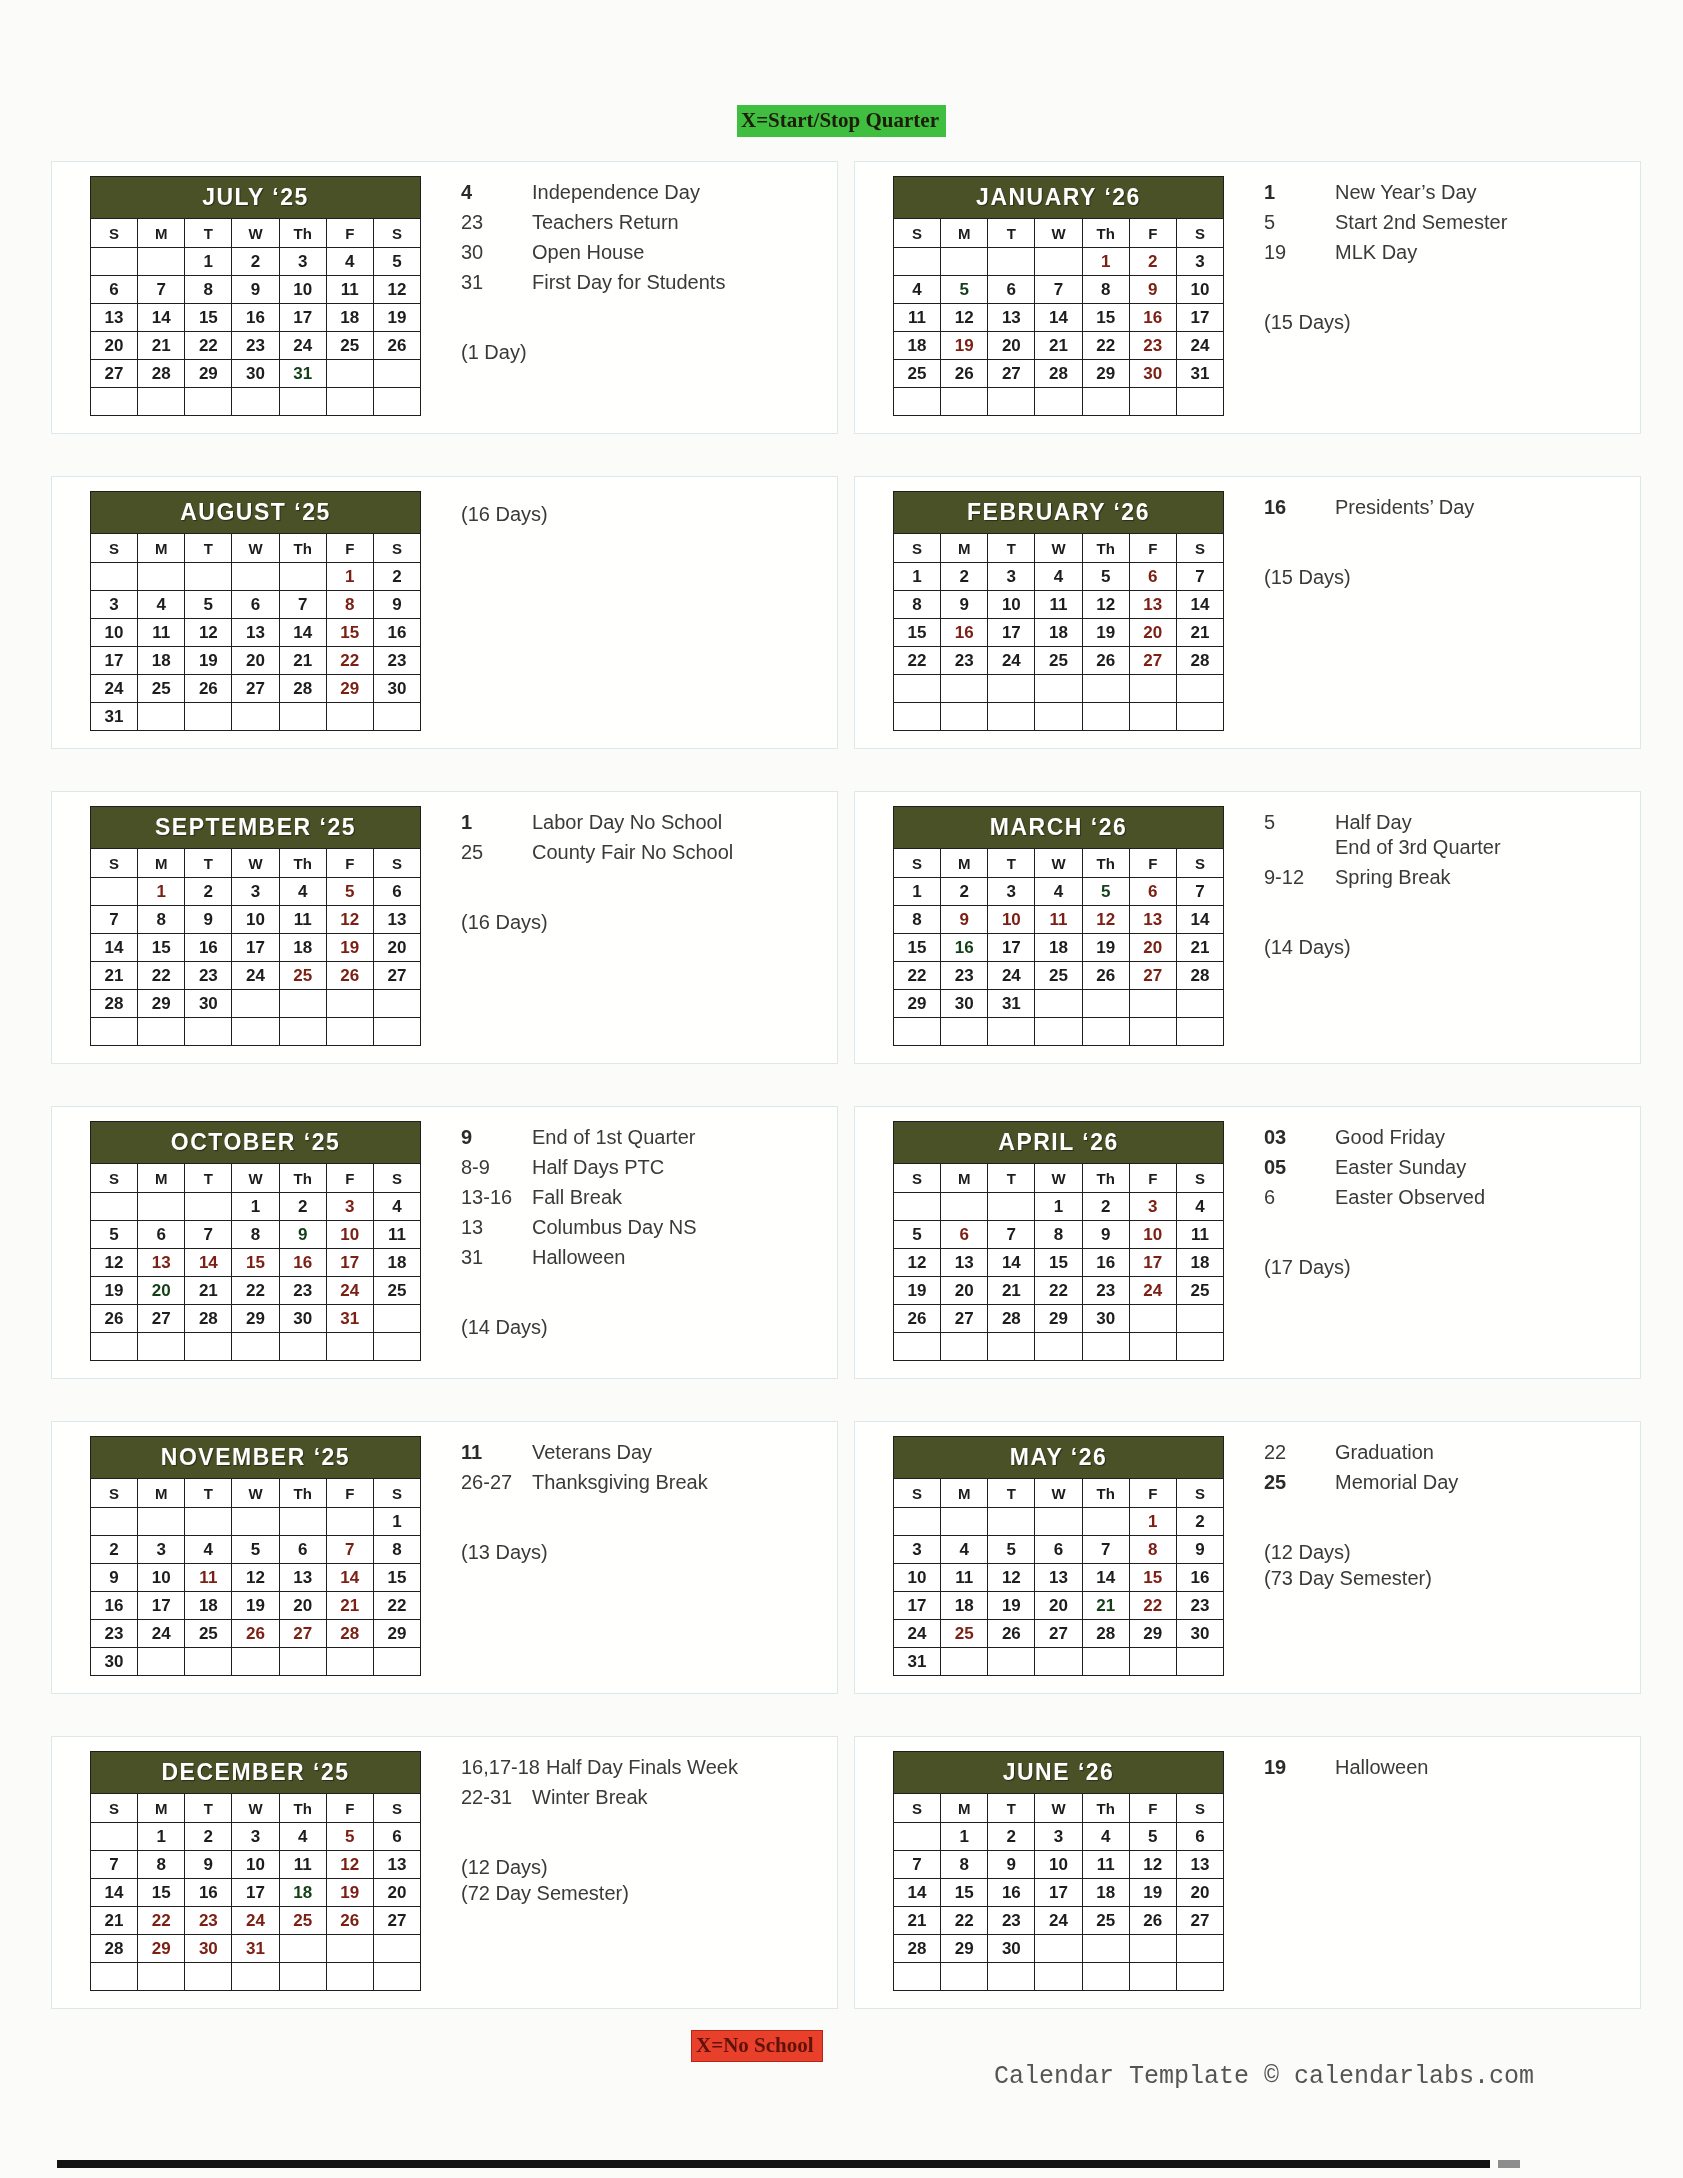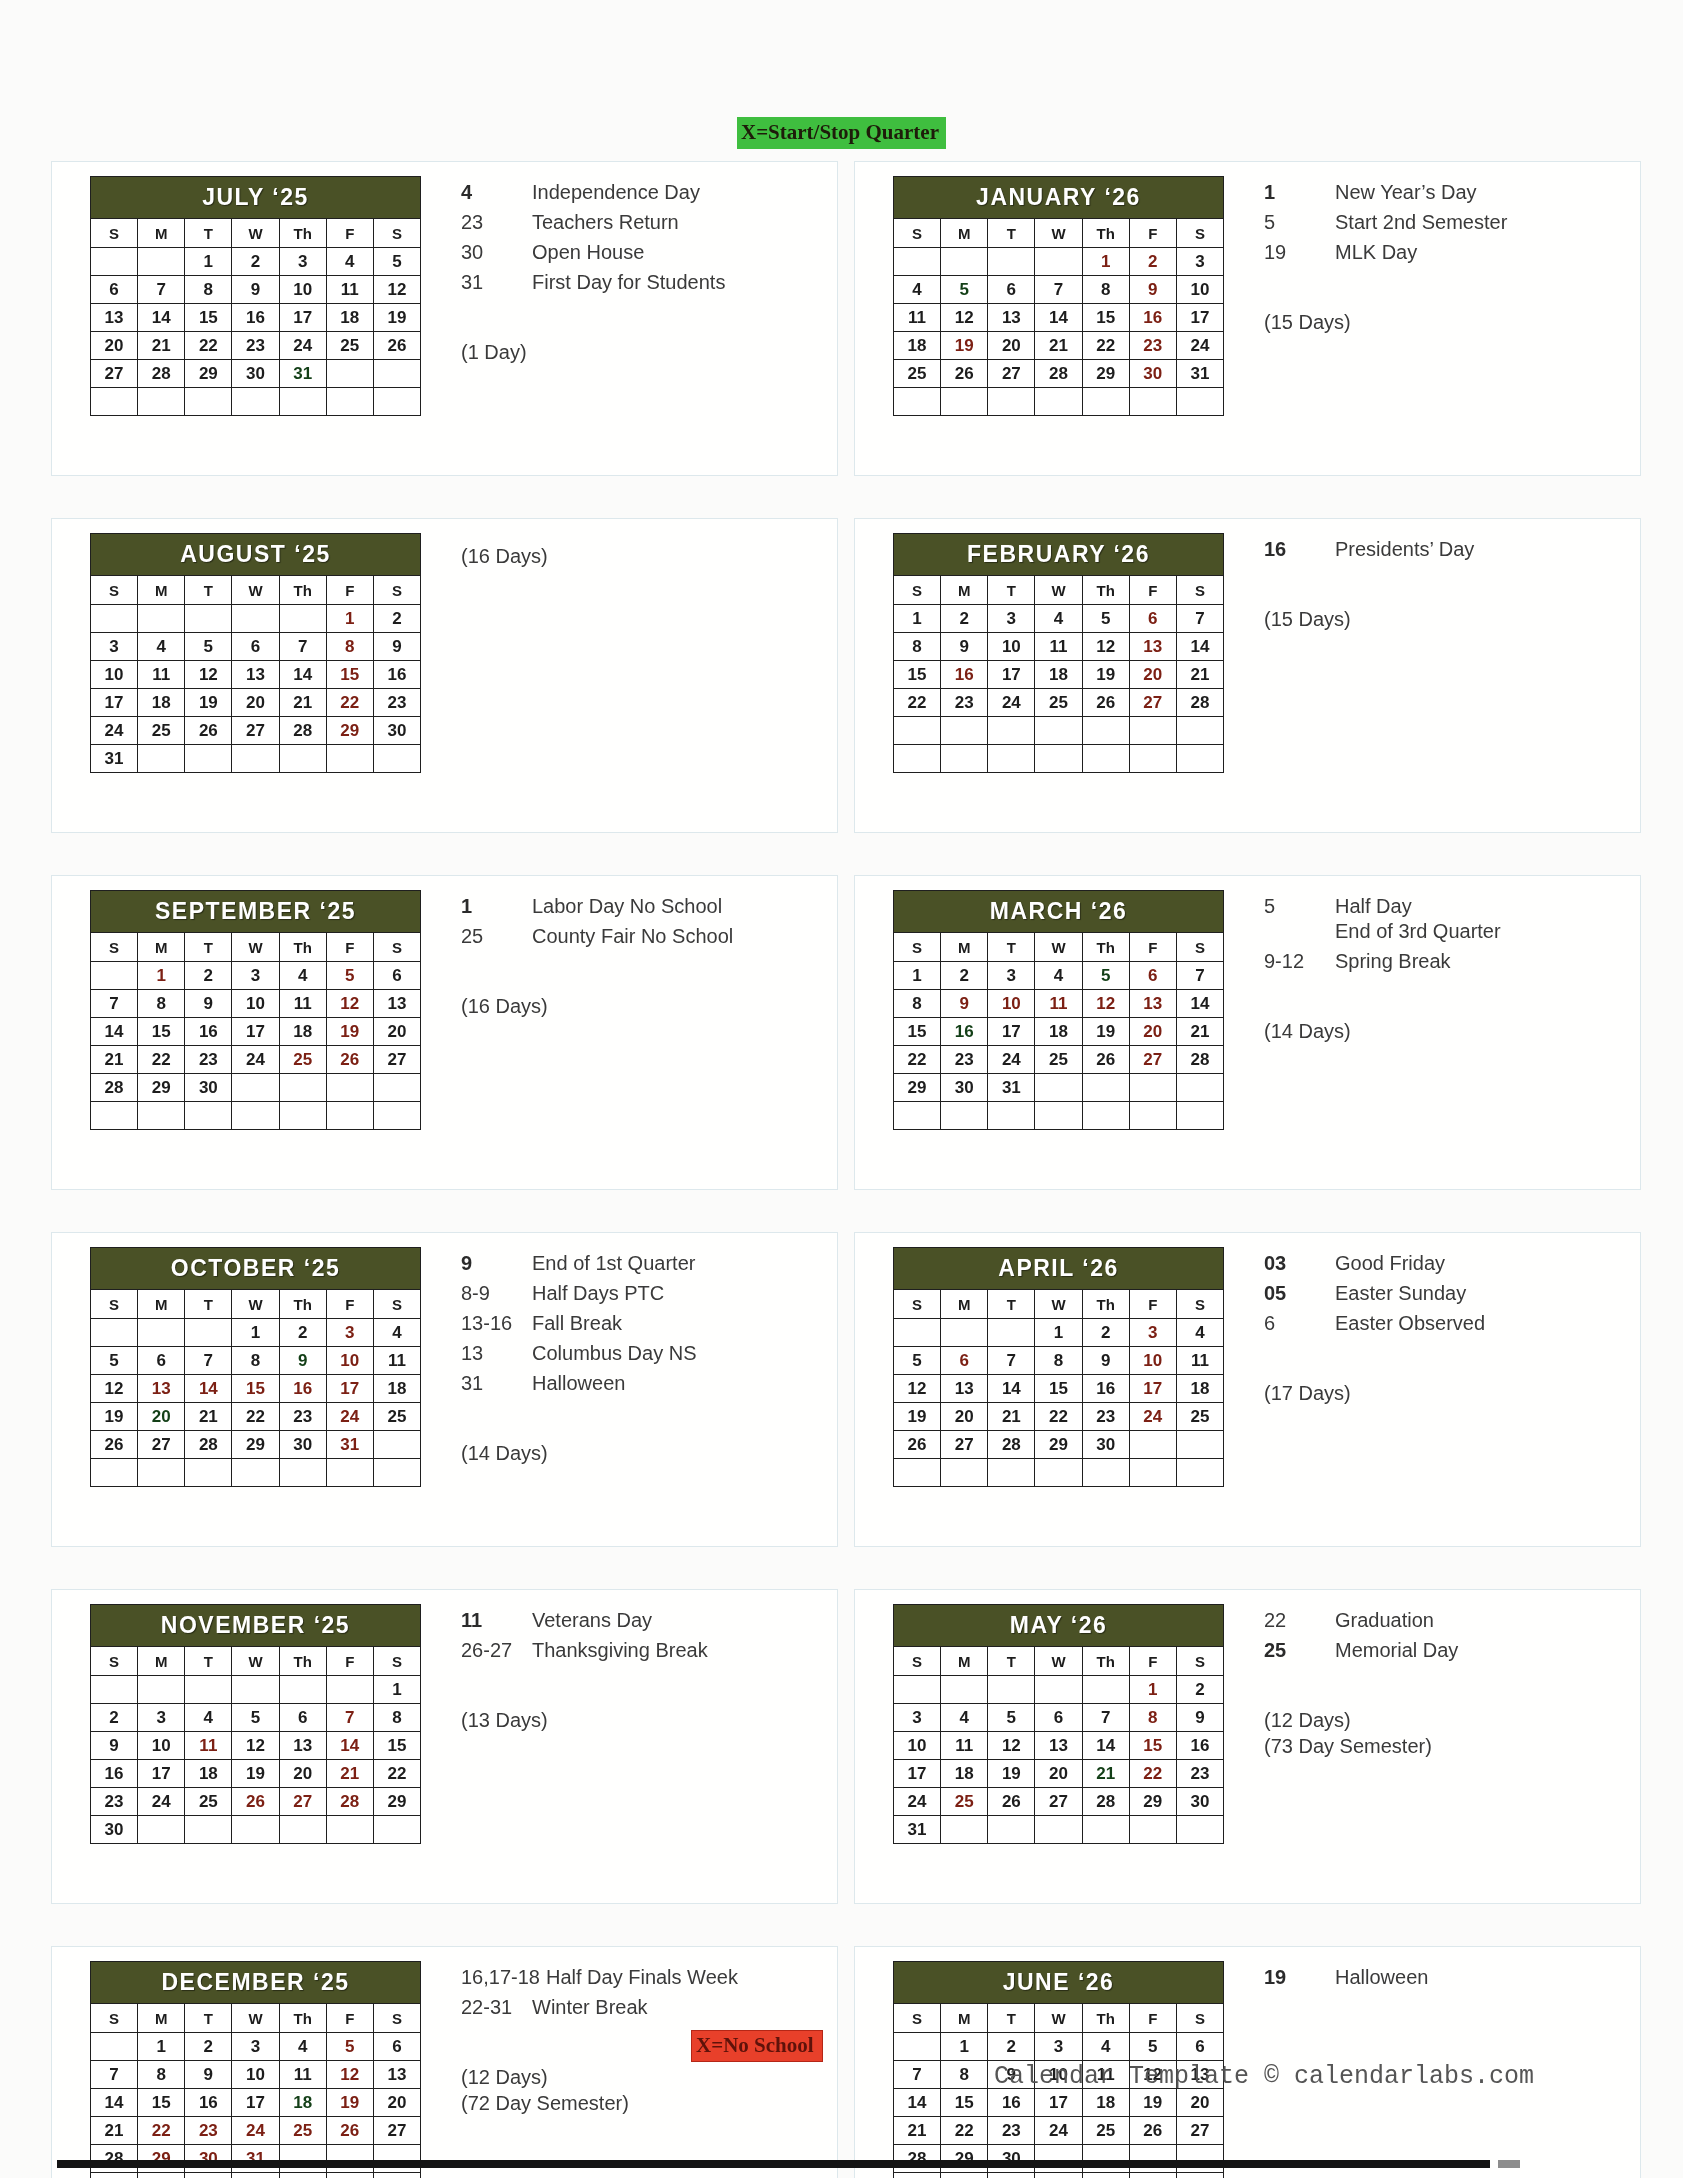--- a/index.html
+++ b/index.html
@@ -1,25 +1,25 @@
 <!DOCTYPE html>
 <html style="--red: #e8402a; --green: #3fbe3f; --gray: #bcbfbc; --olive: #4a5126;"><head>
 <meta charset="utf-8">
 <style>
   * { margin:0; padding:0; box-sizing:border-box; }
   html,body { width:1683px; height:2178px; background:#fbfbfa; font-family:"Liberation Sans", sans-serif; color:#1d1d1d; overflow:hidden; position:relative; }
 
   
   .page-header { display:flex; justify-content:center; align-items:flex-end; gap:10px; padding-top:61px; height:149px; }
   .page-title { font-family:"Liberation Serif", serif; font-weight:bold; font-size:43px; letter-spacing:0.5px; color:#181715; }
-  .legend-quarter { font-family:"Liberation Serif", serif; font-weight:bold; font-size:21px; background:var(--green,#3fbe3f); color:#1e1c0a; padding:3px 7px 4px 4px; margin-bottom:0; }
+  .legend-quarter { font-family:"Liberation Serif", serif; font-weight:bold; font-size:21px; background:var(--green,#3fbe3f); color:#1e1c0a; padding:3px 7px 4px 4px; margin-bottom:12px; }
 
   
   .months-grid { display:grid; grid-template-columns:1fr 1fr; column-gap:16px; row-gap:42px; padding:12px 42px 0 51px; }
-  .month-block { display:flex; height:315px; background:#fffffe; border:1px solid #dde8ec; padding:14px 8px 10px 38px; }
+  .month-block { display:flex; height:273px; background:#fffffe; border:1px solid #dde8ec; padding:14px 8px 10px 38px; }
 
   table.cal { border-collapse:collapse; width:331px; table-layout:fixed; flex:none; align-self:flex-start; }
   table.cal th, table.cal td { border:1.6px solid #1f1f1f; text-align:center; }
   .cal-title { background:var(--olive,#4a5126); color:#ffffff; font-size:23px; font-weight:bold; letter-spacing:1.5px; height:42px; text-shadow:1px 1px 1px rgba(0,0,0,.45); }
   tr.dow-row th { height:29px; font-size:15px; font-weight:bold; background:#fff; }
   tr.date-row td { height:28px; font-size:17px; font-weight:bold; background:#fff; }
   td.c-r { background:var(--red,#e8402a); color:#7c2014; }
   td.c-g { background:var(--green,#3fbe3f); color:#133f17; }
   td.c-y { background:var(--gray,#bcbfbc); color:#222; }
 

